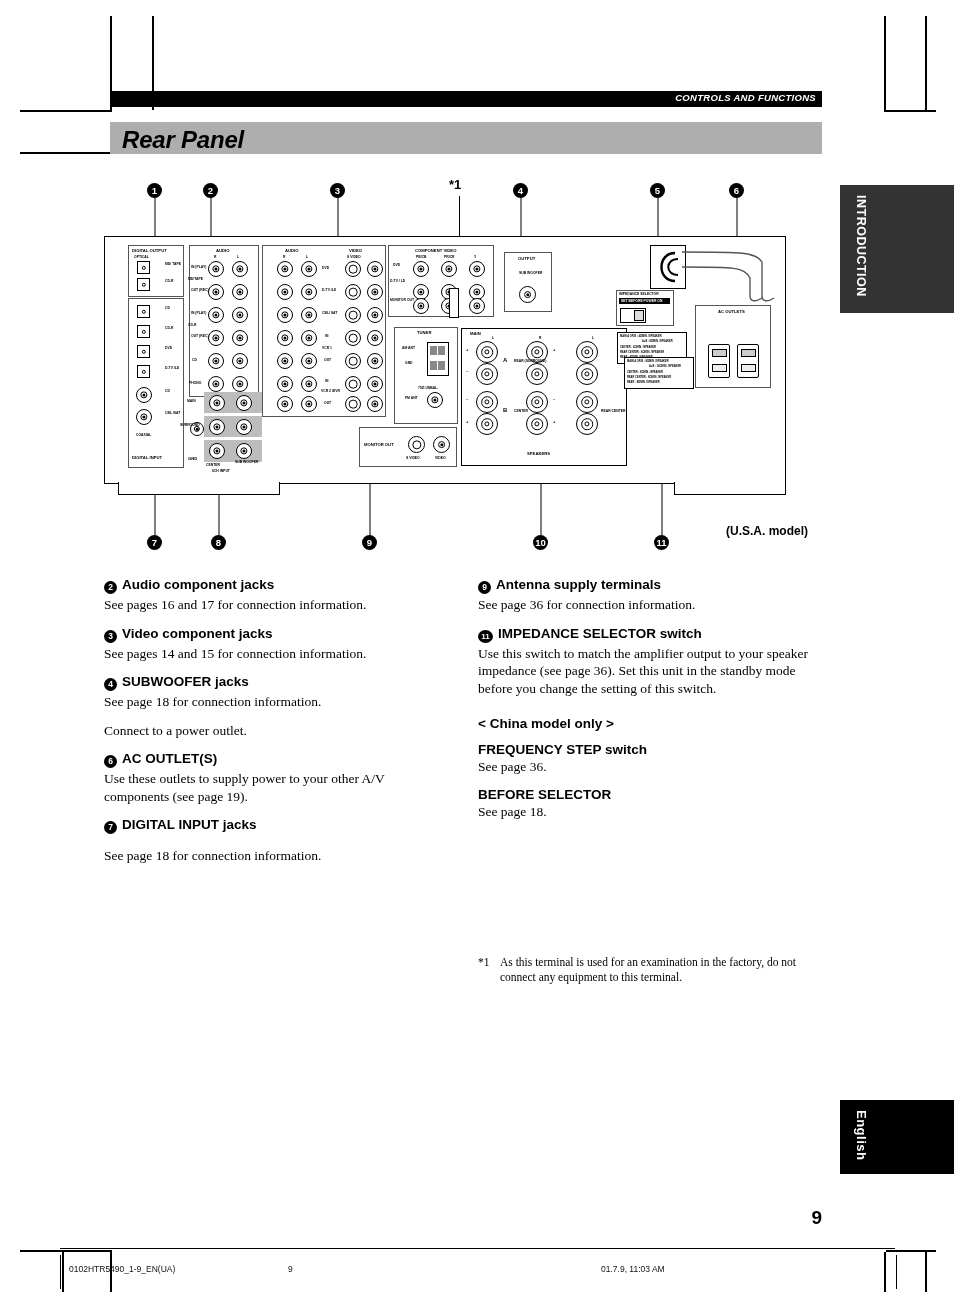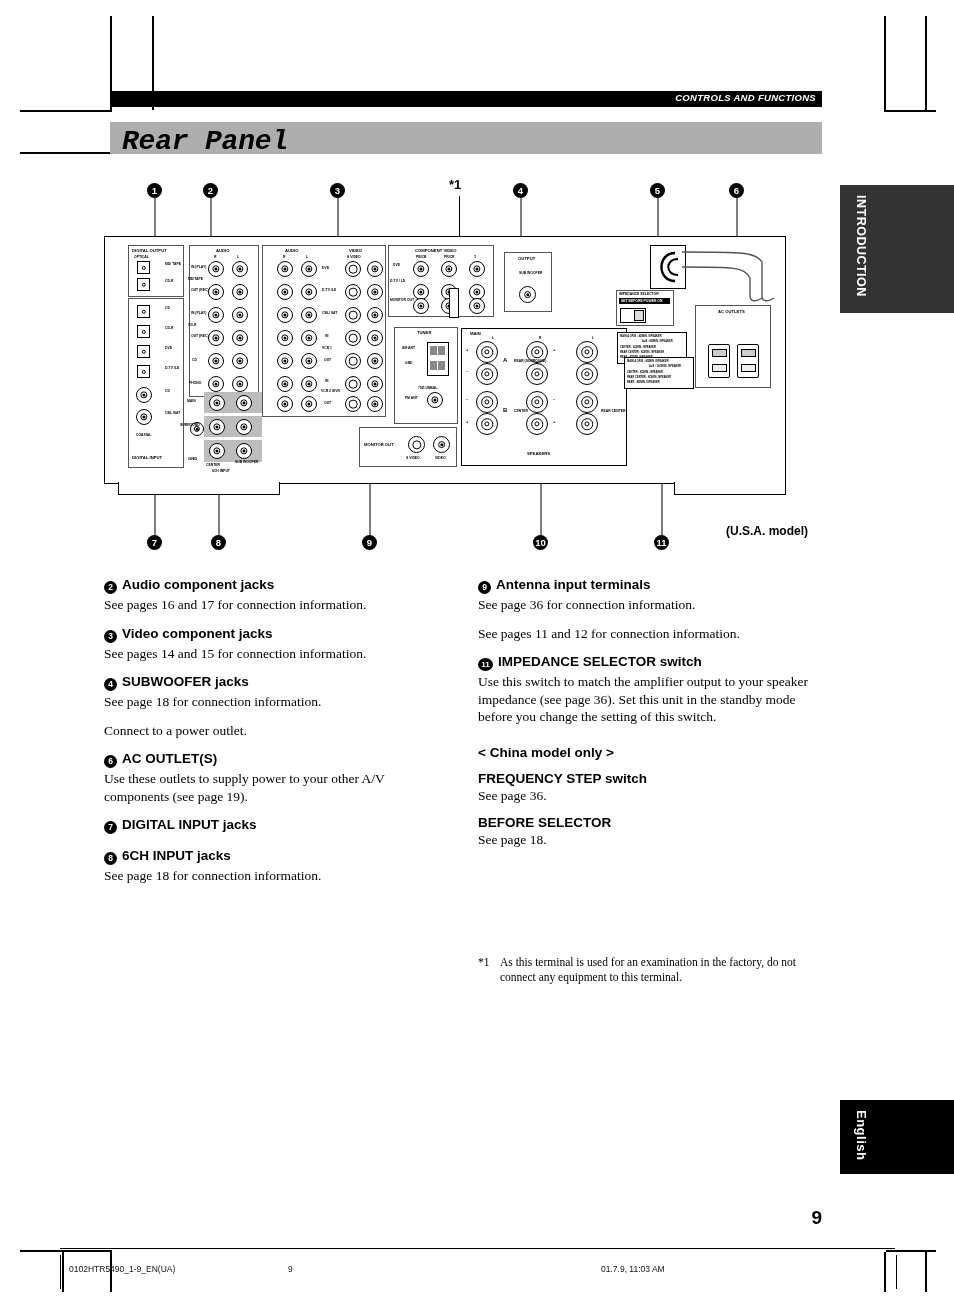--- a/index.html
+++ b/index.html
@@ -12,22 +12,22 @@
 
   
   #running-head{left:110px;top:91px;width:712px;height:16px;background:#000;}
   #running-head .txt{position:absolute;right:6px;top:1px;color:#fff;
       font-family:"Liberation Sans",sans-serif;font-weight:bold;font-style:italic;
       font-size:9.5px;letter-spacing:.3px;}
 
   
   #section-bar{left:110px;top:122px;width:712px;height:32px;background:#aeaeae;}
   #section-bar .txt{position:absolute;left:12px;top:4px;
-      font-family:Liberation Mono, monospace;font-weight:bold;font-style:italic;
-      font-size:28px;color:#000;letter-spacing:-.2px;text-align:center;}
+      font-family:Liberation Sans, sans-serif;font-weight:bold;font-style:italic;
+      font-size:24px;color:#000;letter-spacing:-.2px;text-align:center;}
 
   
   .side-tab{position:absolute;right:0;background:#333;}
   #tab-introduction{top:185px;width:114px;height:128px;background:#333;}
   #tab-english{top:1100px;width:114px;height:74px;background:#000;}
   .side-tab .vtxt{position:absolute;left:14px;top:10px;color:#fff;
       font-family:"Liberation Sans",sans-serif;font-weight:bold;font-size:12.5px;
       writing-mode:vertical-rl;text-orientation:mixed;letter-spacing:.5px;
       white-space:nowrap;}
   #tab-english .vtxt{font-size:13px;}
@@ -505,33 +505,29 @@
   <p class="item-body">Connect to a power outlet.</p>
 
   <p class="item-title">
     <span class="bullet">6</span><span>AC OUTLET(S)</span>
   </p>
   <p class="item-body">Use these outlets to supply power to your other A/V components (see page 19).</p>
 
   <p class="item-title nobody">
     <span class="bullet">7</span><span>DIGITAL INPUT jacks</span>
   </p>
-  <p class="item-title">
-    <span class="bullet">8</span><span>6CH INPUT jacks</span>
-  </p>
   <p class="item-body">See page 18 for connection information.</p>
 </div>
 
 <div class="col" style="left:478px;top:576px;">
   <p class="item-title">
-    <span class="bullet">9</span><span>Antenna input terminals</span>
+    <span class="bullet">9</span><span>Antenna supply terminals</span>
   </p>
   <p class="item-body">See page 36 for connection information.</p>
 
-  <p class="item-body">See pages 11 and 12 for connection information.</p>
 
   <p class="item-title">
     <span class="bullet wide">11</span><span>IMPEDANCE SELECTOR switch</span>
   </p>
   <p class="item-body">Use this switch to match the amplifier output to your speaker impedance (see page 36). Set this unit in the standby mode before you change the setting of this switch.</p>
 
   <p class="sub-head">&lt; China model only &gt;</p>
 
   <p class="sub-title">FREQUENCY STEP switch</p>
   <p class="item-body">See page 36.</p>

